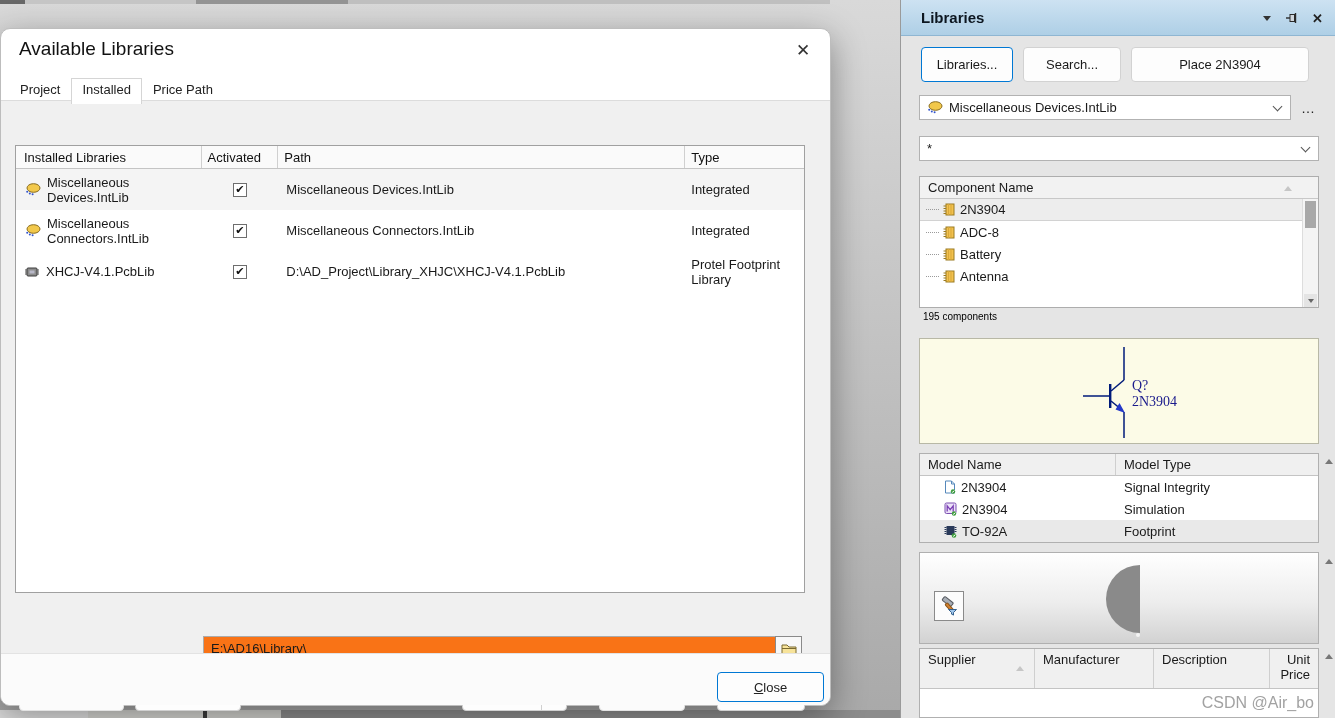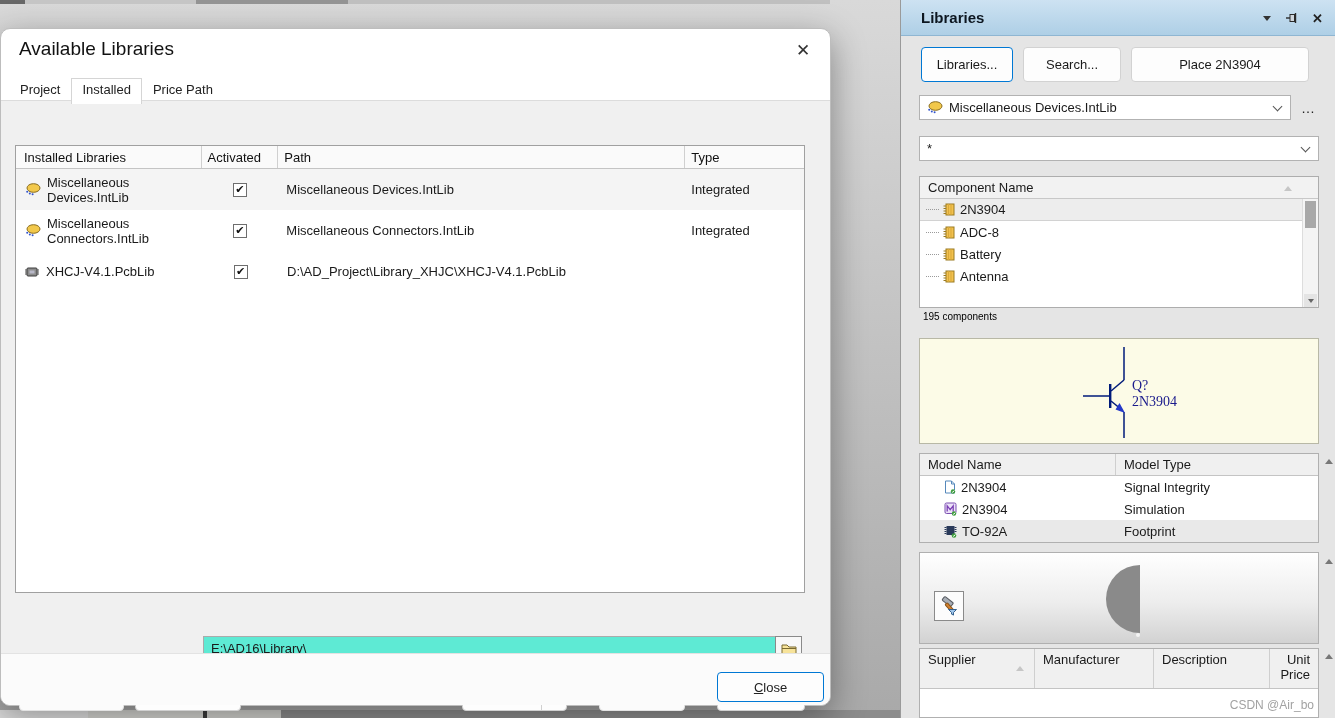--- a/index.html
+++ b/index.html
@@ -37,21 +37,21 @@
   .lt-row { display:flex; min-height:41px; align-items:stretch; }
   .lt-row.hl { background:#f4f4f4; }
   .c-name { width:186px; display:flex; align-items:center; gap:6px; padding:2px 4px 2px 8px; }
   .c-act  { width:77px; display:flex; align-items:center; justify-content:center; }
   .c-path { width:408px; display:flex; align-items:center; padding:2px 8px; }
   .c-type { width:119px; display:flex; align-items:center; padding:2px 6px; }
   .checkbox { width:14px; height:14px; background:#fff; border:1px solid #6e6e6e;
     display:flex; align-items:center; justify-content:center; font-size:11px; color:#111; line-height:1; }
 
   .lp-label { position:absolute; left:18px; top:555px; font-size:13px; }
-  .lp-input { position:absolute; left:202px; top:535px; width:573px; height:25px; background:#5eead4;
+  .lp-input { position:absolute; left:202px; top:535px; width:573px; height:25px; background:#f97316;
     border:1px solid #ababab; display:flex; align-items:center; padding-left:7px; font-size:13px; }
   .lp-browse { position:absolute; left:774px; top:535px; width:27px; height:25px; background:#f8f8f8;
     border:1px solid #8a8a8a; display:flex; align-items:center; justify-content:center; cursor:pointer; }
 
   .btn { background:#fdfdfd; border:1px solid #d0d0d0; border-radius:4px; font-size:13px;
     color:#222; display:flex; align-items:center; justify-content:center; cursor:pointer; }
   .btn.disabled { color:#b5b5b5; background:#fbfbfb; border-color:#e2e2e2; cursor:default; }
   .btn .u { text-decoration:underline; }
   .btnrow { position:absolute; left:0; top:580px; width:100%; height:30px; }
   .b-moveup { position:absolute; left:18px; width:105px; height:30px; }
@@ -125,21 +125,21 @@
     background:linear-gradient(180deg,#ffffff 0%,#ededed 55%,#d2d2d2 100%); border:1px solid #b0b0b0; }
   .fp-btn { position:absolute; left:14px; top:38px; width:30px; height:30px; background:#fcfcfc;
     border:1px solid #8a8a8a; display:flex; align-items:center; justify-content:center; cursor:pointer; }
 
   .suptbl { position:absolute; left:18px; top:648px; width:400px; height:70px; background:#fff; border:1px solid #b0b0b0; }
   .st-header { display:flex; height:40px; background:#f0f0f0; border-bottom:1px solid #c4c4c4; }
   .st-header .hc { padding:3px 8px; border-right:1px solid #cfcfcf; display:flex; align-items:flex-start; position:relative; }
   .st-header .hc:last-child { border-right:none; }
   .st-h1 { width:115px; } .st-h2 { width:119px; } .st-h3 { width:116px; } .st-h4 { flex:1; text-align:right; }
   .st-h1 .sort-tri { position:absolute; right:10px; top:17px; }
-  .watermark { position:absolute; right:4px; bottom:5px; font-size:12px; color:#a2a2a2; }
+  .watermark { position:absolute; right:4px; bottom:5px; font-size:16px; color:#a2a2a2; }
 
   .collapse-arrow { position:absolute; left:423px; width:10px; height:10px; display:flex; align-items:center; justify-content:center; }
 
   svg { display:block; }
 </style>
 </head>
 <body>
 
 <div class="top-strip">
   <div class="seg" style="left:0;width:25px;background:#686868"></div>
@@ -220,20 +220,21 @@
                 <path d="M1 4h2M1 6h2M1 8h2M13 4h2M13 6h2M13 8h2" stroke="#4a4a4a" stroke-width="1"></path>
                 <rect x="5.5" y="4.5" width="5" height="3" fill="#b8b8c8"></rect>
               </svg>
           </span>
           <span>XHCJ-V4.1.PcbLib</span>
         </div>
         <div class="c-act">
             <span class="checkbox">✔</span>
           </div>
         <div class="c-path">D:\AD_Project\Library_XHJC\XHCJ-V4.1.PcbLib</div>
+        <div class="c-type">Protel Footprint Library</div>
       </div>
     </div>
 
     <div class="lp-label">Library Path Relative To:</div>
     <div class="lp-input">E:\AD16\Library\</div>
     <div class="lp-browse">
       <span>
         <svg width="16" height="13" viewBox="0 0 16 13">
             <path d="M1 3h5l2 2h7v7H1z" fill="#f7e39a" stroke="#7a6a30"></path>
             <path d="M1 6.5h14" stroke="#7a6a30"></path>

